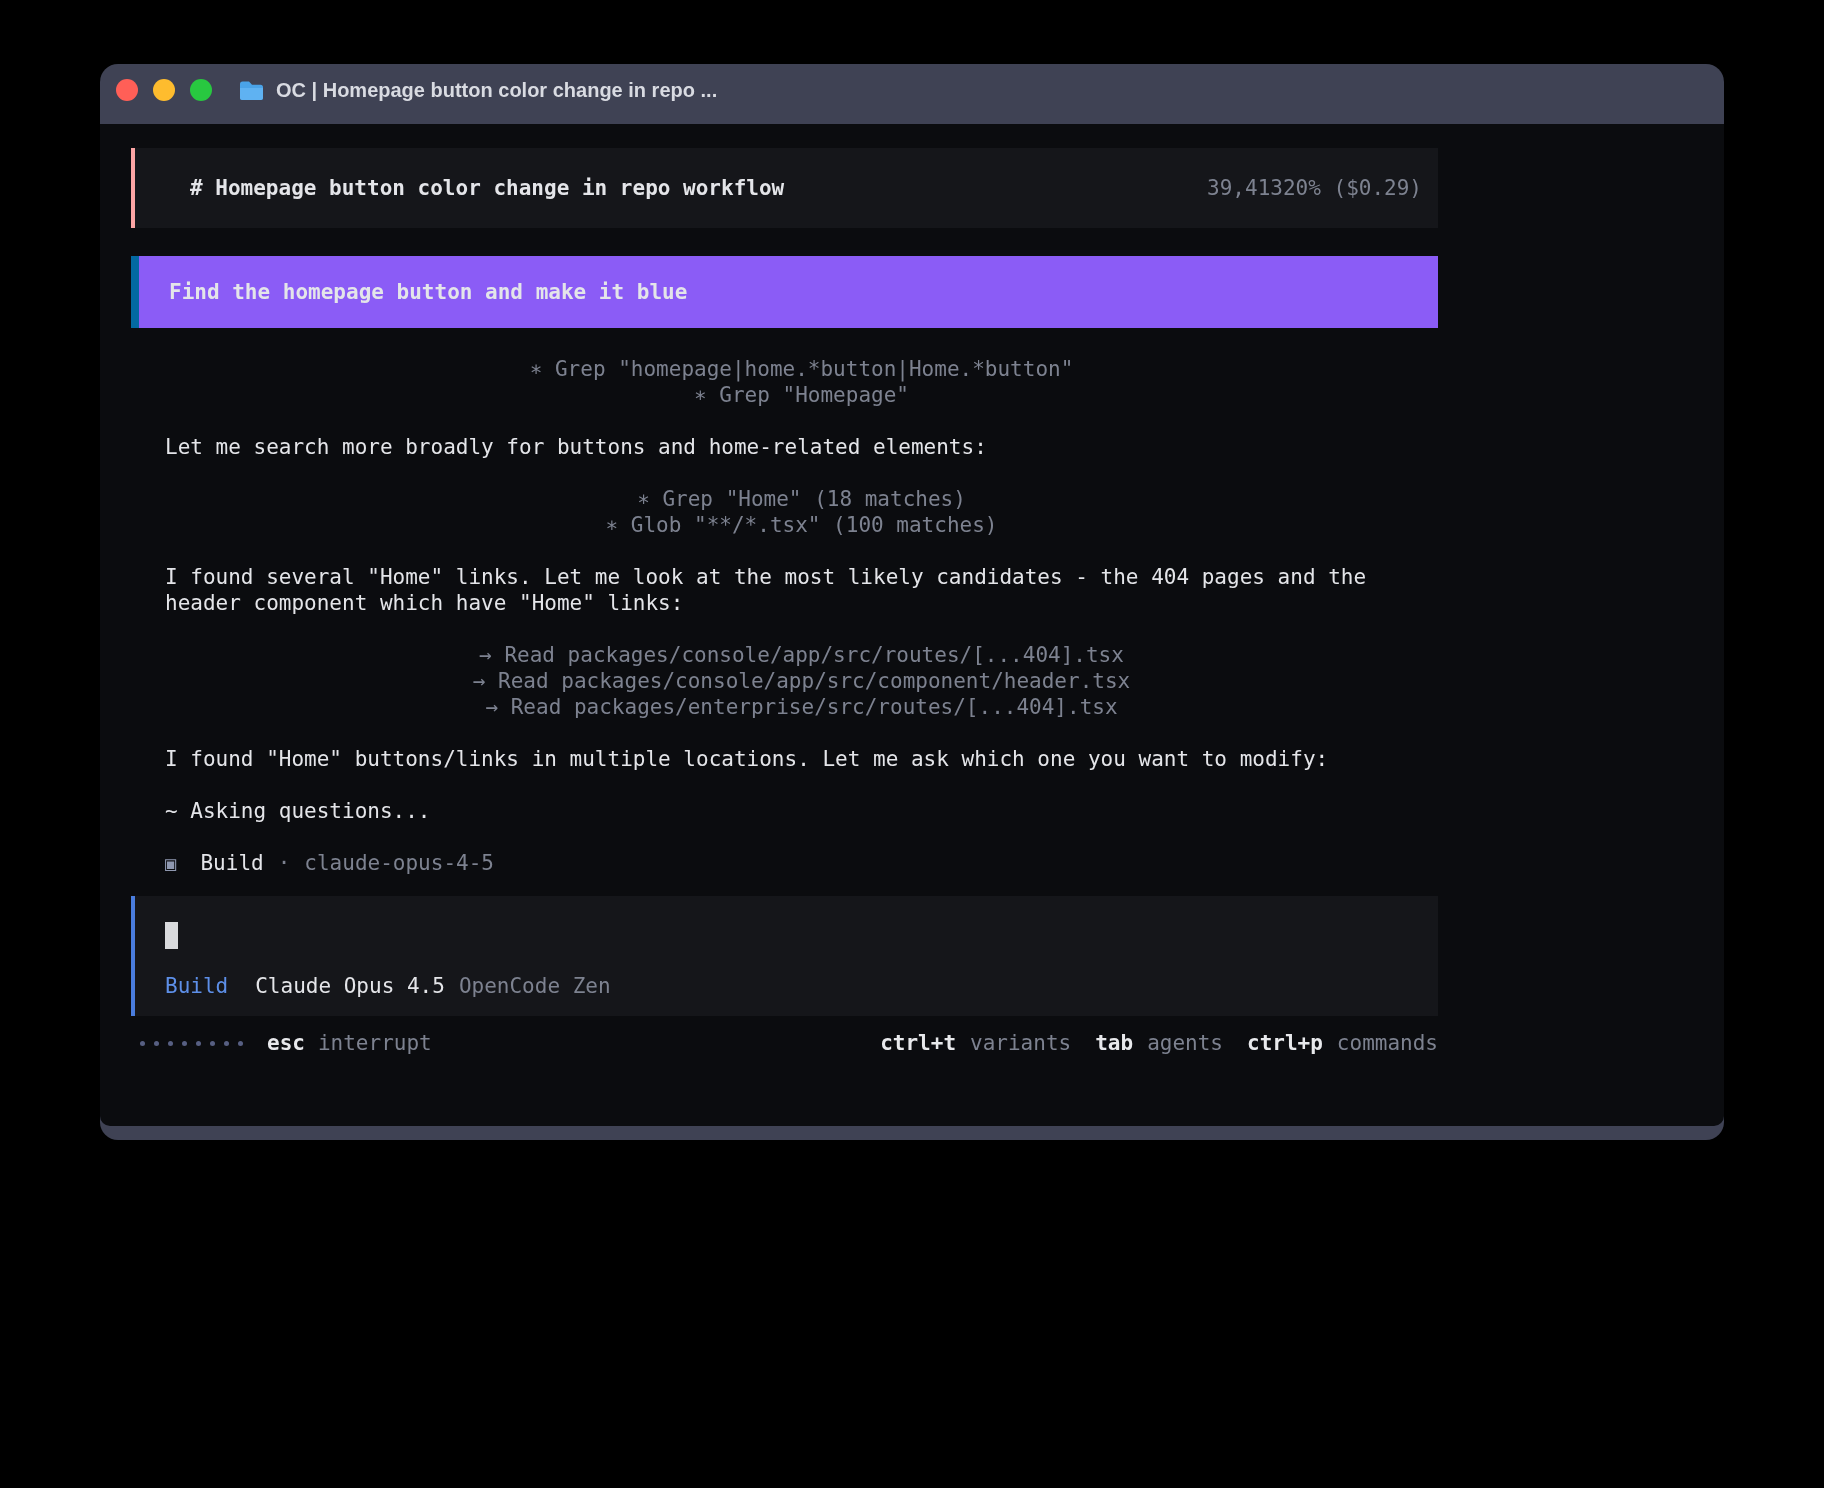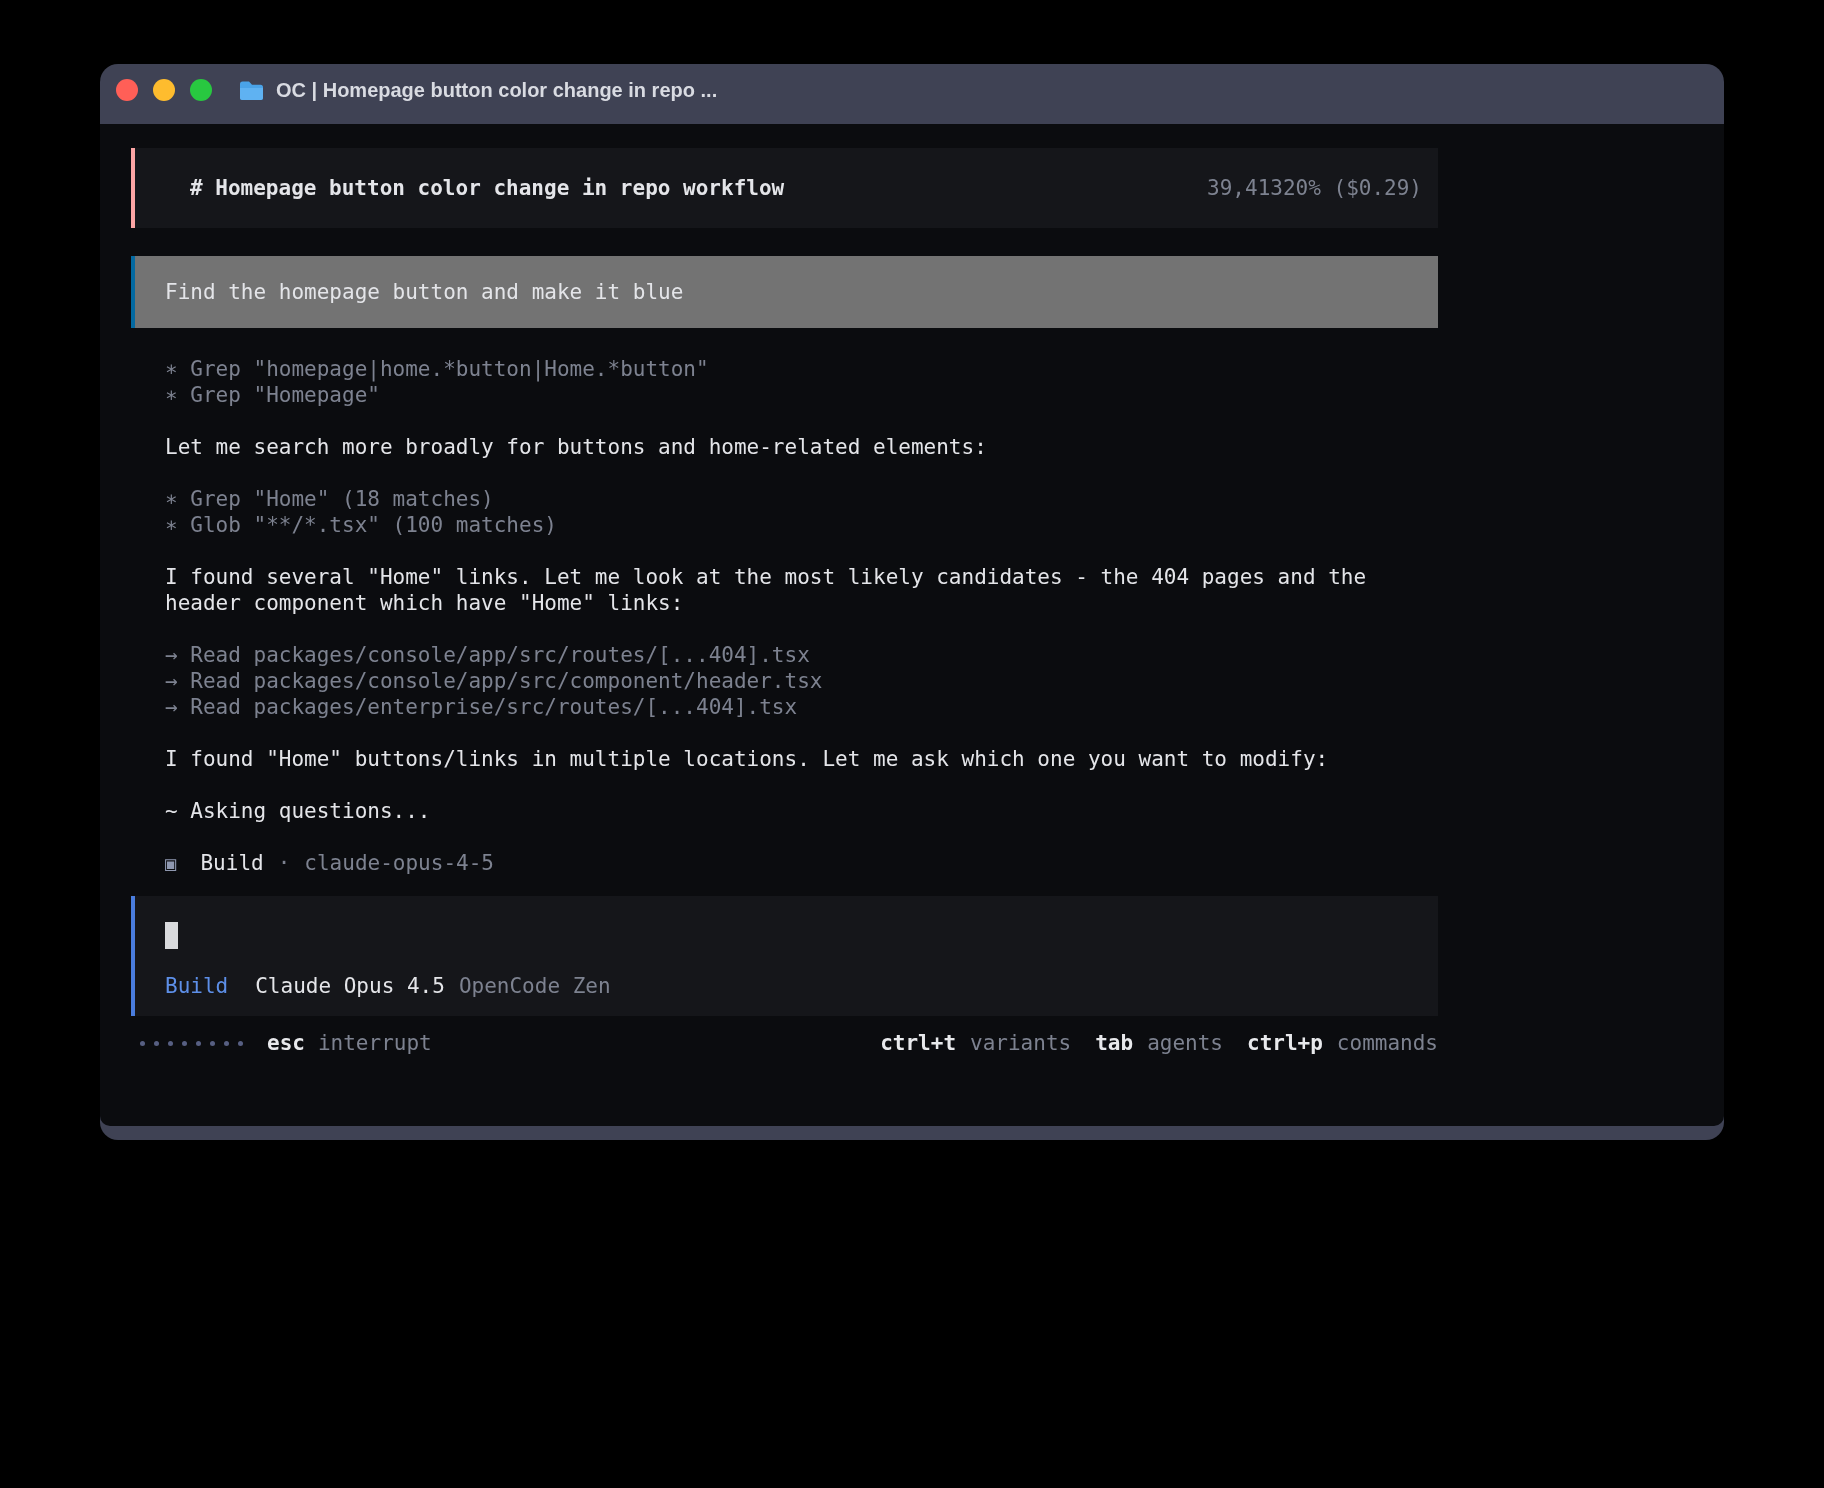--- a/index.html
+++ b/index.html
@@ -48,30 +48,31 @@
     border-left:4px solid #fca5a5;
     height:80px;
     display:flex; align-items:center;
     padding:0 16px 0 55px;
   }
   .session-title { font-weight:bold; white-space:nowrap; }
   .session-stats { margin-left:auto; display:flex; color:#7d8290; white-space:nowrap; }
 
   .user-block {
     margin-top:28px;
-    background:#737373;
-    border-left:4px solid #0369a1;
+    background:#8b5cf6;
+    border-left:8px solid #0369a1;
     height:72px;
     display:flex; align-items:center;
     padding-left:30px;
+    font-weight:bold;
   }
 
   .messages { margin-top:28px; padding-left:34px; }
   .msg { margin-bottom:26px; }
-  .tool-group { margin-bottom:26px; }
+  .tool-group { margin-bottom:26px;text-align:center; }
   .dim { color:#7d8290; }
 
   .agent-row { display:flex; align-items:center; height:26px; }
   .agent-icon { color:#8f98b0; font-size:19px; margin-right:24px; }
   .agent-name { color:#e4e5e9; margin-right:14px; }
   .agent-sep { color:#7d8290; margin-right:14px; }
   .agent-model { color:#7d8290; }
 
   .input-box {
     margin-top:20px;

